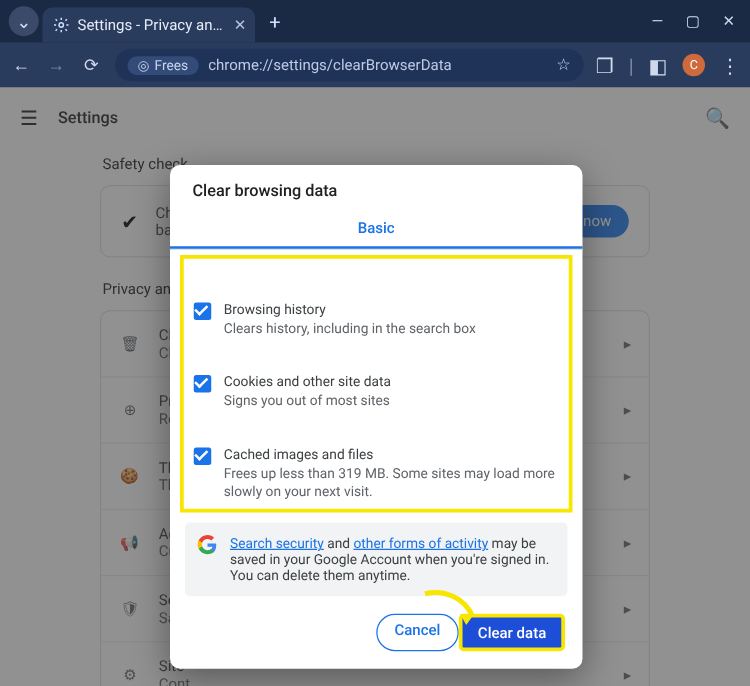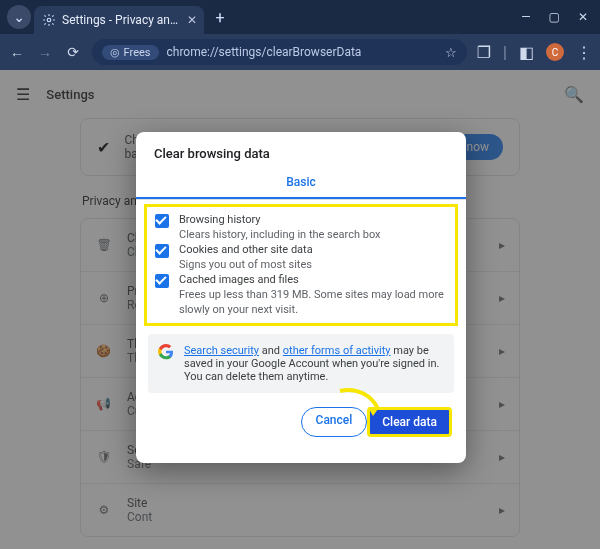--- a/index.html
+++ b/index.html
@@ -36,32 +36,32 @@
   .safety .msg { font-size:12px; color:#3c4043; flex:1; }
   .checknow { background:#1a73e8; color:#fff; border-radius:16px; padding:6px 14px; font-size:12px; }
   .list { margin-top:10px; border:1px solid #dadce0; border-radius:8px; }
   .row { display:flex; align-items:center; padding:12px 14px; gap:14px; border-top:1px solid #e3e5e8; font-size:12px; color:#3c4043;}
   .row:first-child { border-top:none;}
   .row .icon { width:18px; color:#5f6368; text-align:center;}
   .row .txt { flex:1; }
   .row .chev { color:#5f6368; }
 
   
-  .dialog { position:absolute; left:136px; top:132px; width:330px; background:#fff; border-radius:8px; box-shadow:0 8px 30px rgba(0,0,0,0.4); padding-bottom:26px; }
+  .dialog { position:absolute; left:136px; top:132px; width:330px; background:#fff; border-radius:8px; box-shadow:0 8px 30px rgba(0,0,0,0.4); padding-bottom:14px; }
   .dlg-title { font-size:13px; color:#202124; padding:14px 18px 6px; font-weight:500;}
   .tabs { display:flex;gap:48px; }
   .tabbtn { flex:1; text-align:center; font-size:12px; padding:8px 0; color:#5f6368; }
   .tabbtn.active { color:#1a73e8; border-bottom:2px solid #1a73e8; font-weight:500;}
   .tabline { height:1px; background:#e0e0e0; }
 
   .highlight { border:3px solid #f7e600; margin:4px 8px 4px 8px; padding:6px 8px 6px 8px; }
   .timerow { display:flex; align-items:center; gap:10px; font-size:12px; color:#3c4043; }
   .select { border:1px solid #d0d3d8; border-radius:4px; padding:4px 22px 4px 10px; font-size:12px; position:relative; min-width:110px; }
   .select::after { content:"▾"; position:absolute; right:6px; top:4px; font-size:10px; color:#5f6368;}
-  .optrow { display:flex; gap:10px; margin-top:0; font-size:11px; color:#3c4043; }
+  .optrow { display:flex; gap:10px; margin-top:28px; font-size:11px; color:#3c4043; }
   .chk { width:14px; height:14px; background:#1a73e8; border-radius:2px; position:relative; flex-shrink:0; margin-top:1px;}
   .chk::after { content:""; position:absolute; left:3px; top:0px; width:4px; height:8px; border:solid #fff; border-width:0 2px 2px 0; transform:rotate(45deg);}
   .optrow .desc { color:#5f6368; margin-top:2px; line-height:1.35;}
   .info { margin:8px 12px 0; background:#f1f3f4; border-radius:4px; padding:10px 10px; display:flex; gap:10px; font-size:11px; color:#3c4043;}
   .info a { color:#1a73e8; text-decoration:underline; }
   .glogo { width:16px; height:16px; flex-shrink:0; }
   .dlg-buttons { position:relative; display:flex; justify-content:flex-end; padding:14px 14px 0; }
   .btn-outline { border:1.5px solid #1a73e8; color:#1a73e8; background:#fff; border-radius:16px; padding:5px 14px; font-size:12px; font-weight:500;}
   .btn-fill { border:3px solid #f7e600; background:#1d4ed8; color:#fff; border-radius:4px; padding:5px 12px; font-size:12px; font-weight:500;}
   .arrow { position:absolute; right:78px; top:-6px; pointer-events:none; }
@@ -114,20 +114,21 @@
   </div>
 </div>
 
 <div class="page">
   <div class="appbar">
     <span>☰</span>
     <span class="title">Settings</span>
     <span class="search">🔍</span>
   </div>
   <div class="content">
+    <div class="section-label">Safety check</div>
     <div class="safety">
       <span>✔</span>
       <span class="msg">Chrome can help keep you safe from data breaches, bad extensions, and more</span>
       <span class="checknow">Check now</span>
     </div>
     <div class="section-label" style="margin-top:18px">Privacy and security</div>
     <div class="list">
       <div class="row">
           <span class="icon">🗑</span>
           <div class="txt">

